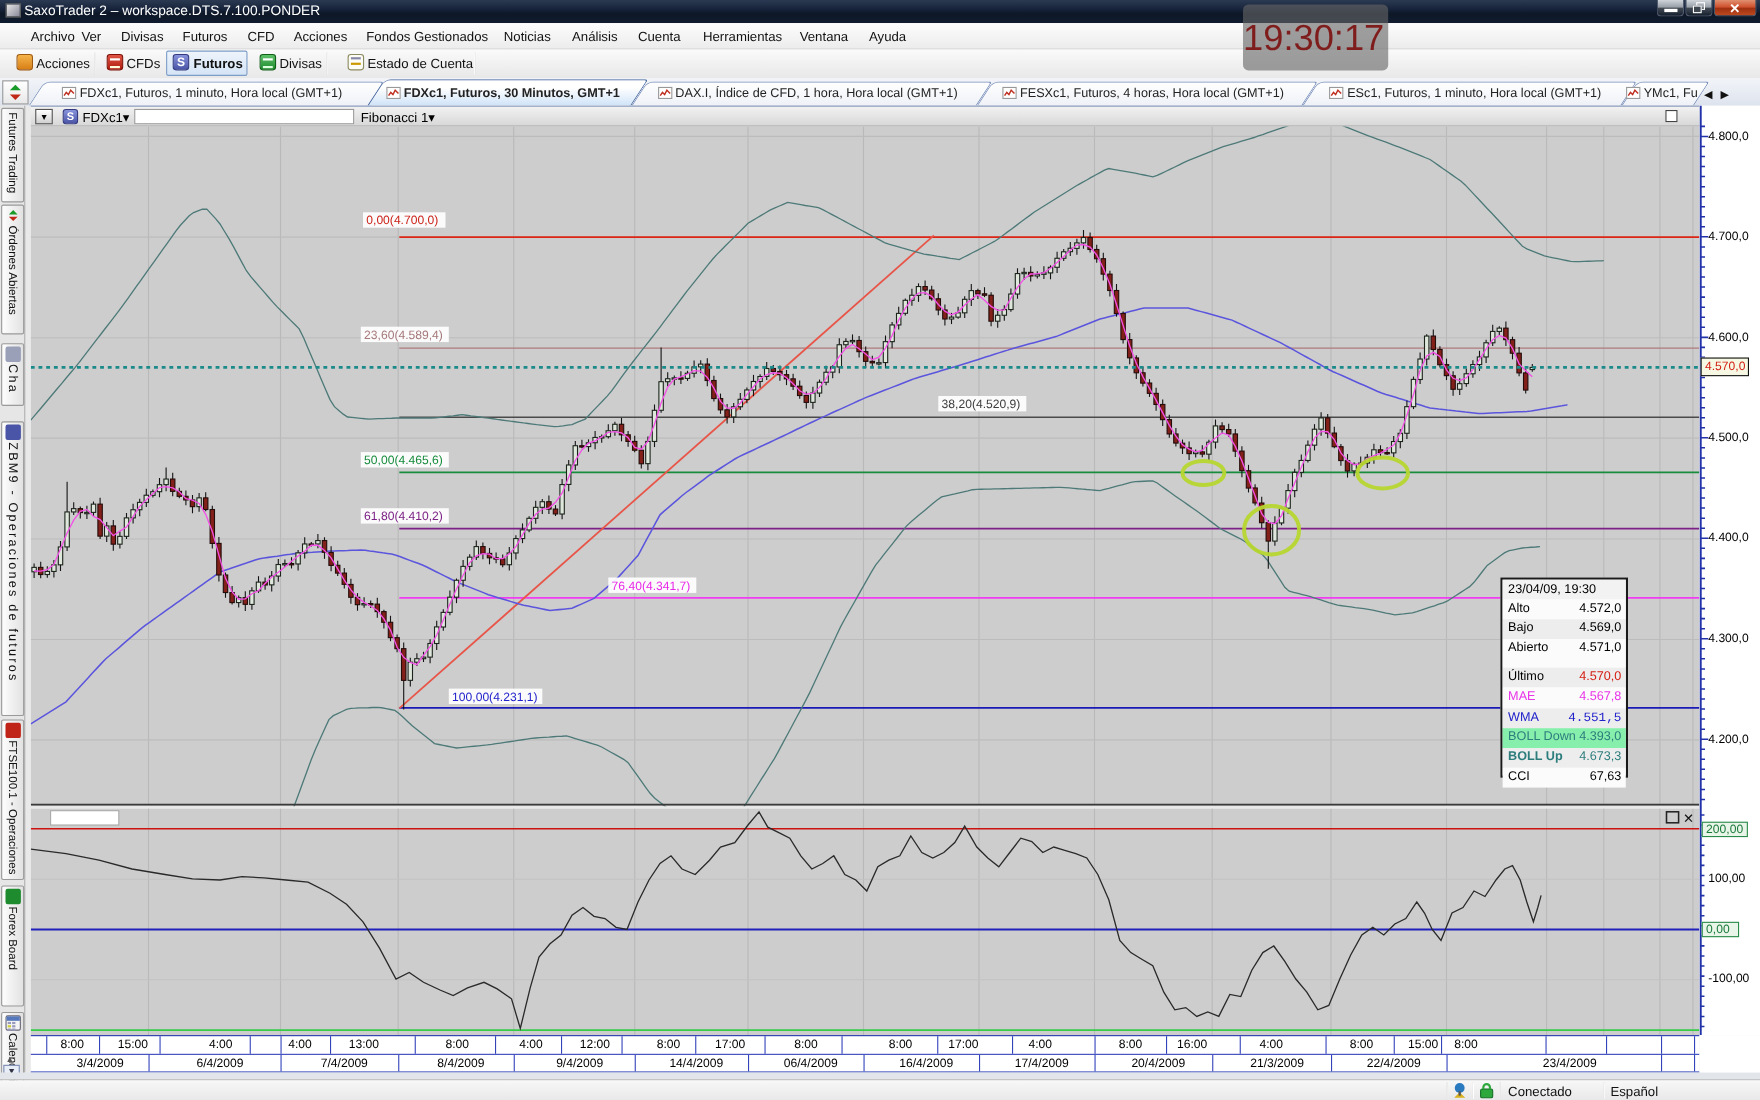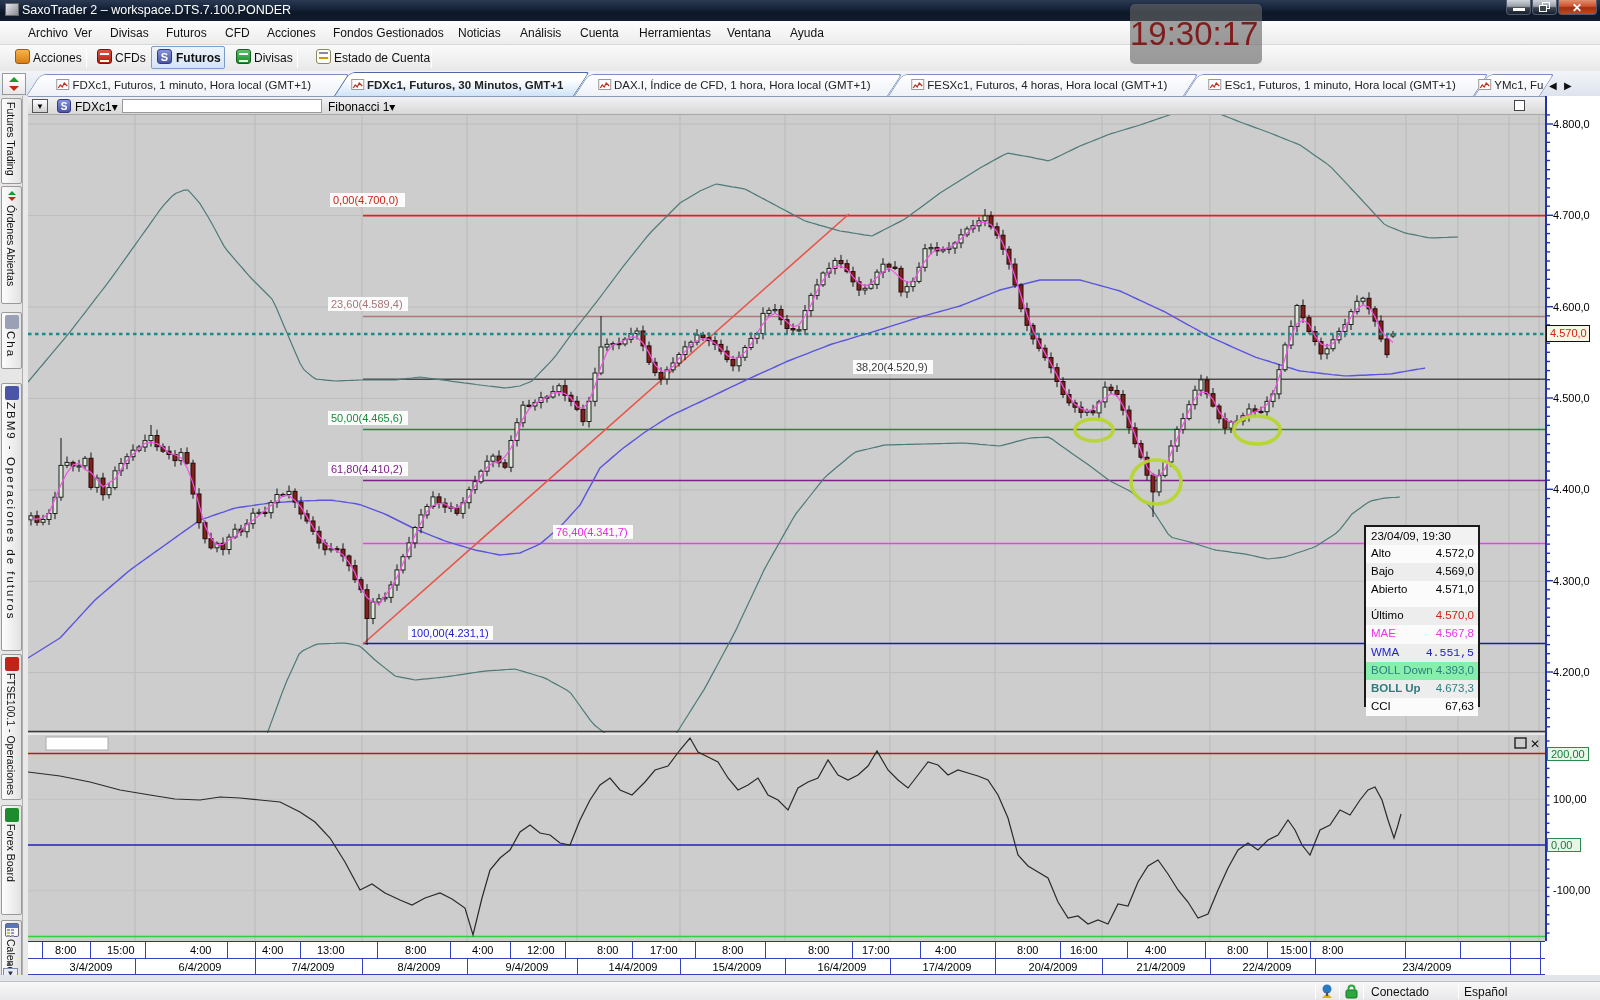--- a/index.html
+++ b/index.html
@@ -888,25 +888,25 @@
 <div class="tsepb" style="left:1432px;top:0px;height:16px;"></div>
 <div class="tsepb" style="left:1482px;top:0px;height:16px;"></div>
 <div class="tsepb" style="left:1512px;top:0px;height:16px;"></div>
 <div style="position:absolute;left:0;top:16px;width:1517px;height:1px;background:#3344bb;"></div>
 <div class="dlbl" style="left:33px;width:60px;text-align:center;">3/4/2009</div>
 <div class="dlbl" style="left:142px;width:60px;text-align:center;">6/4/2009</div>
 <div class="dlbl" style="left:255px;width:60px;text-align:center;">7/4/2009</div>
 <div class="dlbl" style="left:361px;width:60px;text-align:center;">8/4/2009</div>
 <div class="dlbl" style="left:469px;width:60px;text-align:center;">9/4/2009</div>
 <div class="dlbl" style="left:575px;width:60px;text-align:center;">14/4/2009</div>
-<div class="dlbl" style="left:679px;width:60px;text-align:center;">15/4/2009</div>
+<div class="dlbl" style="left:679px;width:60px;text-align:center;">06/4/2009</div>
 <div class="dlbl" style="left:784px;width:60px;text-align:center;">16/4/2009</div>
 <div class="dlbl" style="left:889px;width:60px;text-align:center;">17/4/2009</div>
 <div class="dlbl" style="left:995px;width:60px;text-align:center;">20/4/2009</div>
-<div class="dlbl" style="left:1103px;width:60px;text-align:center;">21/4/2009</div>
+<div class="dlbl" style="left:1103px;width:60px;text-align:center;">21/3/2009</div>
 <div class="dlbl" style="left:1209px;width:60px;text-align:center;">22/4/2009</div>
 <div class="dlbl" style="left:1369px;width:60px;text-align:center;">23/4/2009</div>
 <div class="tsepb" style="left:107px;top:17px;height:15px;"></div>
 <div class="tsepb" style="left:227px;top:17px;height:15px;"></div>
 <div class="tsepb" style="left:334px;top:17px;height:15px;"></div>
 <div class="tsepb" style="left:439px;top:17px;height:15px;"></div>
 <div class="tsepb" style="left:549px;top:17px;height:15px;"></div>
 <div class="tsepb" style="left:652px;top:17px;height:15px;"></div>
 <div class="tsepb" style="left:757px;top:17px;height:15px;"></div>
 <div class="tsepb" style="left:862px;top:17px;height:15px;"></div>

